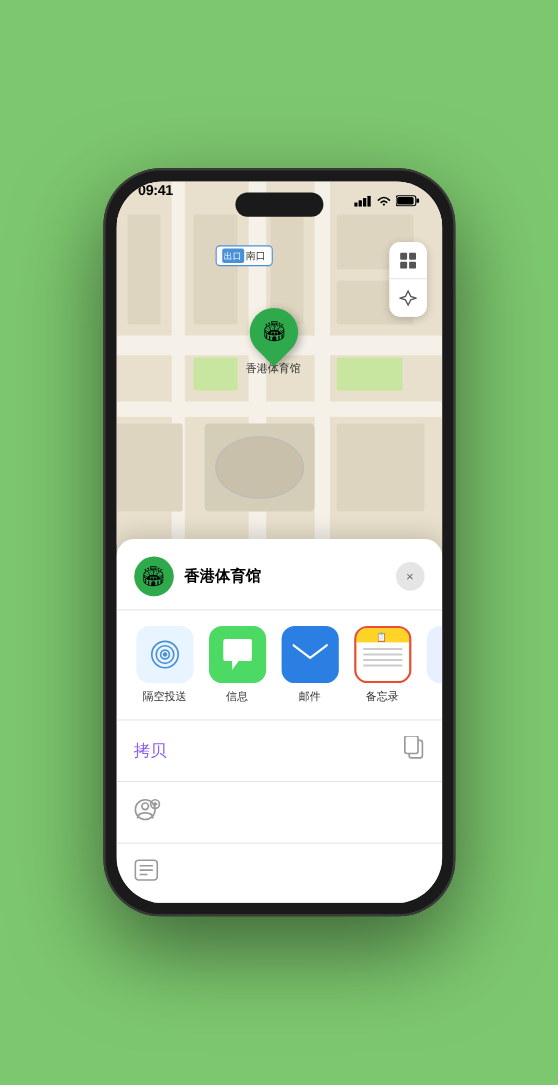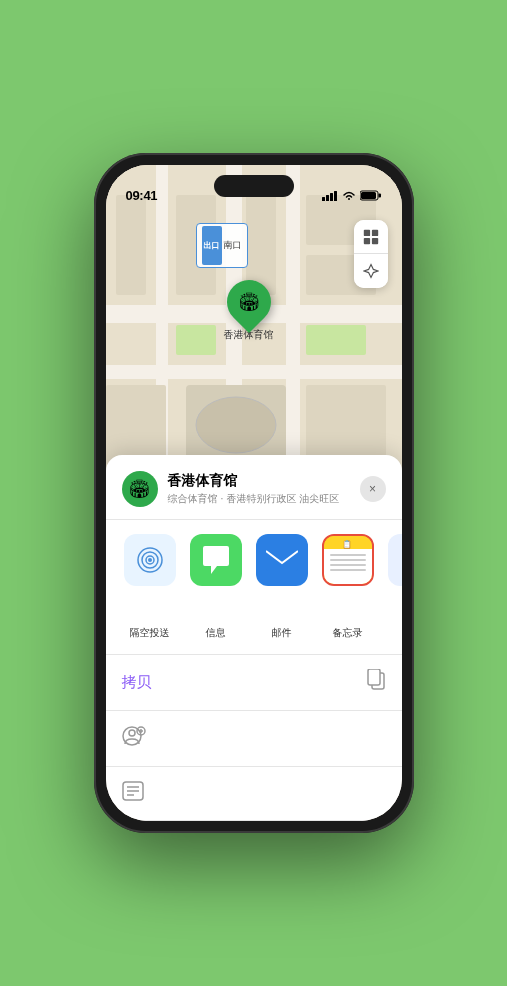--- a/index.html
+++ b/index.html
@@ -46,21 +46,20 @@
     }
 
     
     .status-bar {
       position: absolute;
       top: 0;
       left: 0;
       right: 0;
       height: 44px;
       display: flex;
-      align-items: flex-end;
       justify-content: space-between;
       padding: 0 20px 6px;
       z-index: 99;
       font-size: 11px;
       font-weight: 600;
       color: #000;
     }
 
     .status-time {
       font-size: 13px;
@@ -262,21 +261,20 @@
 
     .app-icon.airdrop { background: #e8f4ff; }
     .app-icon.messages { background: #4cd964; }
     .app-icon.mail { background: #2b7fe3; }
     .app-icon.more { background: #e8f0ff; }
 
     .app-label {
       font-size: 10px;
       color: #333;
       text-align: left;
-      margin-top: 35px;
     }
 
     
     .action-row {
       display: flex;
       align-items: center;
       justify-content: space-between;
       padding: 14px 16px;
       border-bottom: 0.5px solid #e5e5e5;
     }
@@ -399,21 +397,21 @@
         <rect x="200" y="160" width="60" height="30" rx="2" fill="#c8e6a0"></rect>
 
         <rect x="80" y="220" width="100" height="80" rx="4" fill="#d4cdb8"></rect>
         <ellipse cx="130" cy="260" rx="40" ry="28" fill="#c8c0aa" stroke="#bbb" stroke-width="1"></ellipse>
 
         <rect x="0" y="220" width="60" height="80" rx="2" fill="#ddd5c0"></rect>
         <rect x="200" y="220" width="80" height="80" rx="2" fill="#ddd5c0"></rect>
       </svg>
 
       <div class="map-label">
-        <span style="font-size:8px;background:#4a90d9;color:white;padding:14px 2px;border-radius:2px;font-weight:bold;">出口</span>
+        <span style="font-size:8px;background:#4a90d9;color:white;padding:1px 2px;border-radius:2px;">出口</span>
         <span>南口</span>
       </div>
 
       <div class="location-marker">
         <div class="marker-pin">
           <span class="marker-pin-inner">🏟</span>
         </div>
         <span class="marker-label">香港体育馆</span>
       </div>
 
@@ -433,21 +431,20 @@
         </div>
       </div>
     </div>
 
     <div class="bottom-sheet">
 
       <div class="location-header">
         <div class="location-icon">🏟</div>
         <div class="location-info">
           <div class="location-name">香港体育馆</div>
-          <div class="location-sub">综合体育馆 · 香港特别行政区 油尖旺区</div>
         </div>
         <div class="close-btn">×</div>
       </div>
 
       <div class="apps-row">
 
         <div class="app-item">
           <div class="app-icon airdrop">
             <svg width="30" height="30" viewBox="0 0 30 30">
               <circle cx="15" cy="15" r="12" fill="none" stroke="#4a90d9" stroke-width="1.5"></circle>

